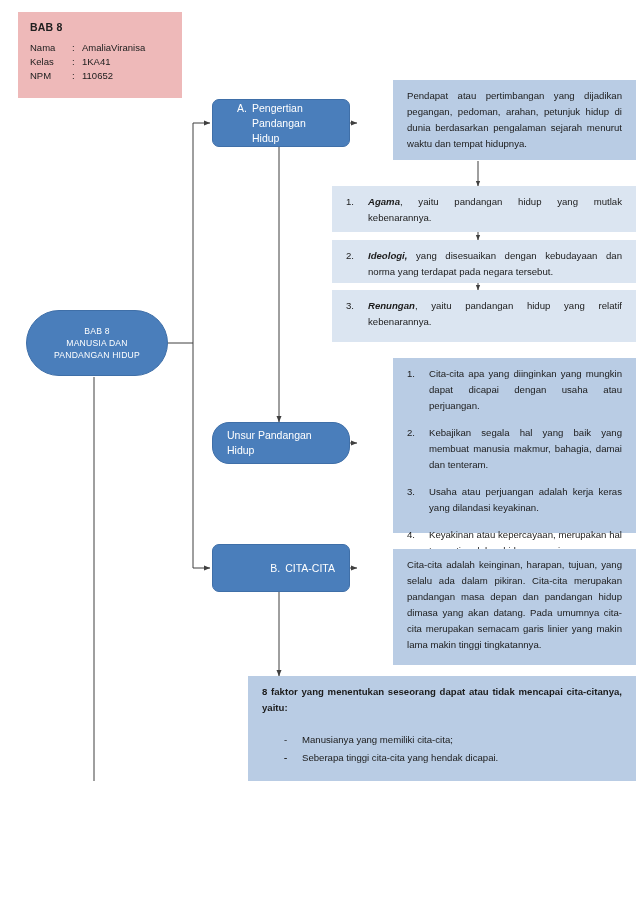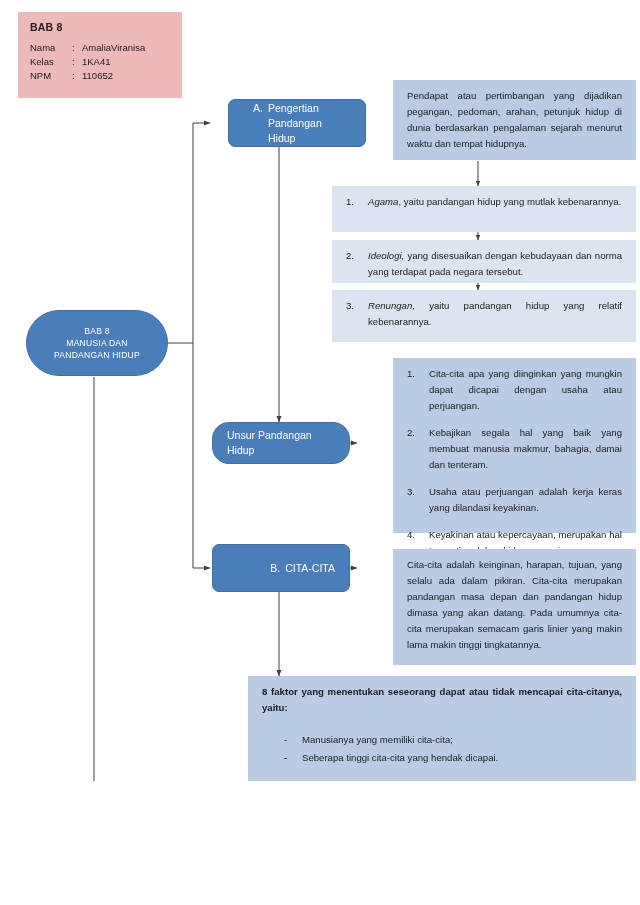--- a/index.html
+++ b/index.html
@@ -124,21 +124,21 @@
     text-align: justify;
   }
   .panel li:last-child { margin-bottom: 0; }
   .panel li .num {
     position: absolute;
     left: 0;
     top: 0;
     width: 18px;
     text-align: left;
   }
-  .panel li b, .panel li i { font-style: italic; font-weight: normal; }
+  .panel li b, .panel li i { font-style: italic; font-weight: bold; }
 
   .panel.factors .head {
     font-weight: bold;
     text-align: justify;
     margin-bottom: 16px;
   }
   .panel.factors li {
     padding-left: 40px;
     margin-bottom: 2px;
     text-align: left;
@@ -253,21 +253,21 @@
   </div>
 
   <div class="ellipse">
     <div>
       <span>BAB 8</span><br>
       <span>MANUSIA DAN</span><br>
       <span>PANDANGAN HIDUP</span>
     </div>
   </div>
 
-  <div class="bluebox" style="left:228px; top:99px; width:138px; height:48px;padding-left:24px;">
+  <div class="bluebox" style="left:212px; top:99px; width:138px; height:48px;padding-left:24px;">
     <span class="lbl">
       <span class="idx">A.</span><span>Pengertian</span>
       <span class="l2">Pandangan Hidup</span>
     </span>
   </div>
 
   <div class="panel" style="left:357px; top:80px; width:243px; height:80px;">Pendapat atau pertimbangan yang dijadikan pegangan, pedoman, arahan, petunjuk hidup di dunia berdasarkan pengalaman sejarah menurut waktu dan tempat hidupnya.</div>
 
   <div class="panel pale" style="left:296px; top:186px; width:304px; height:46px;">
     <ol>

